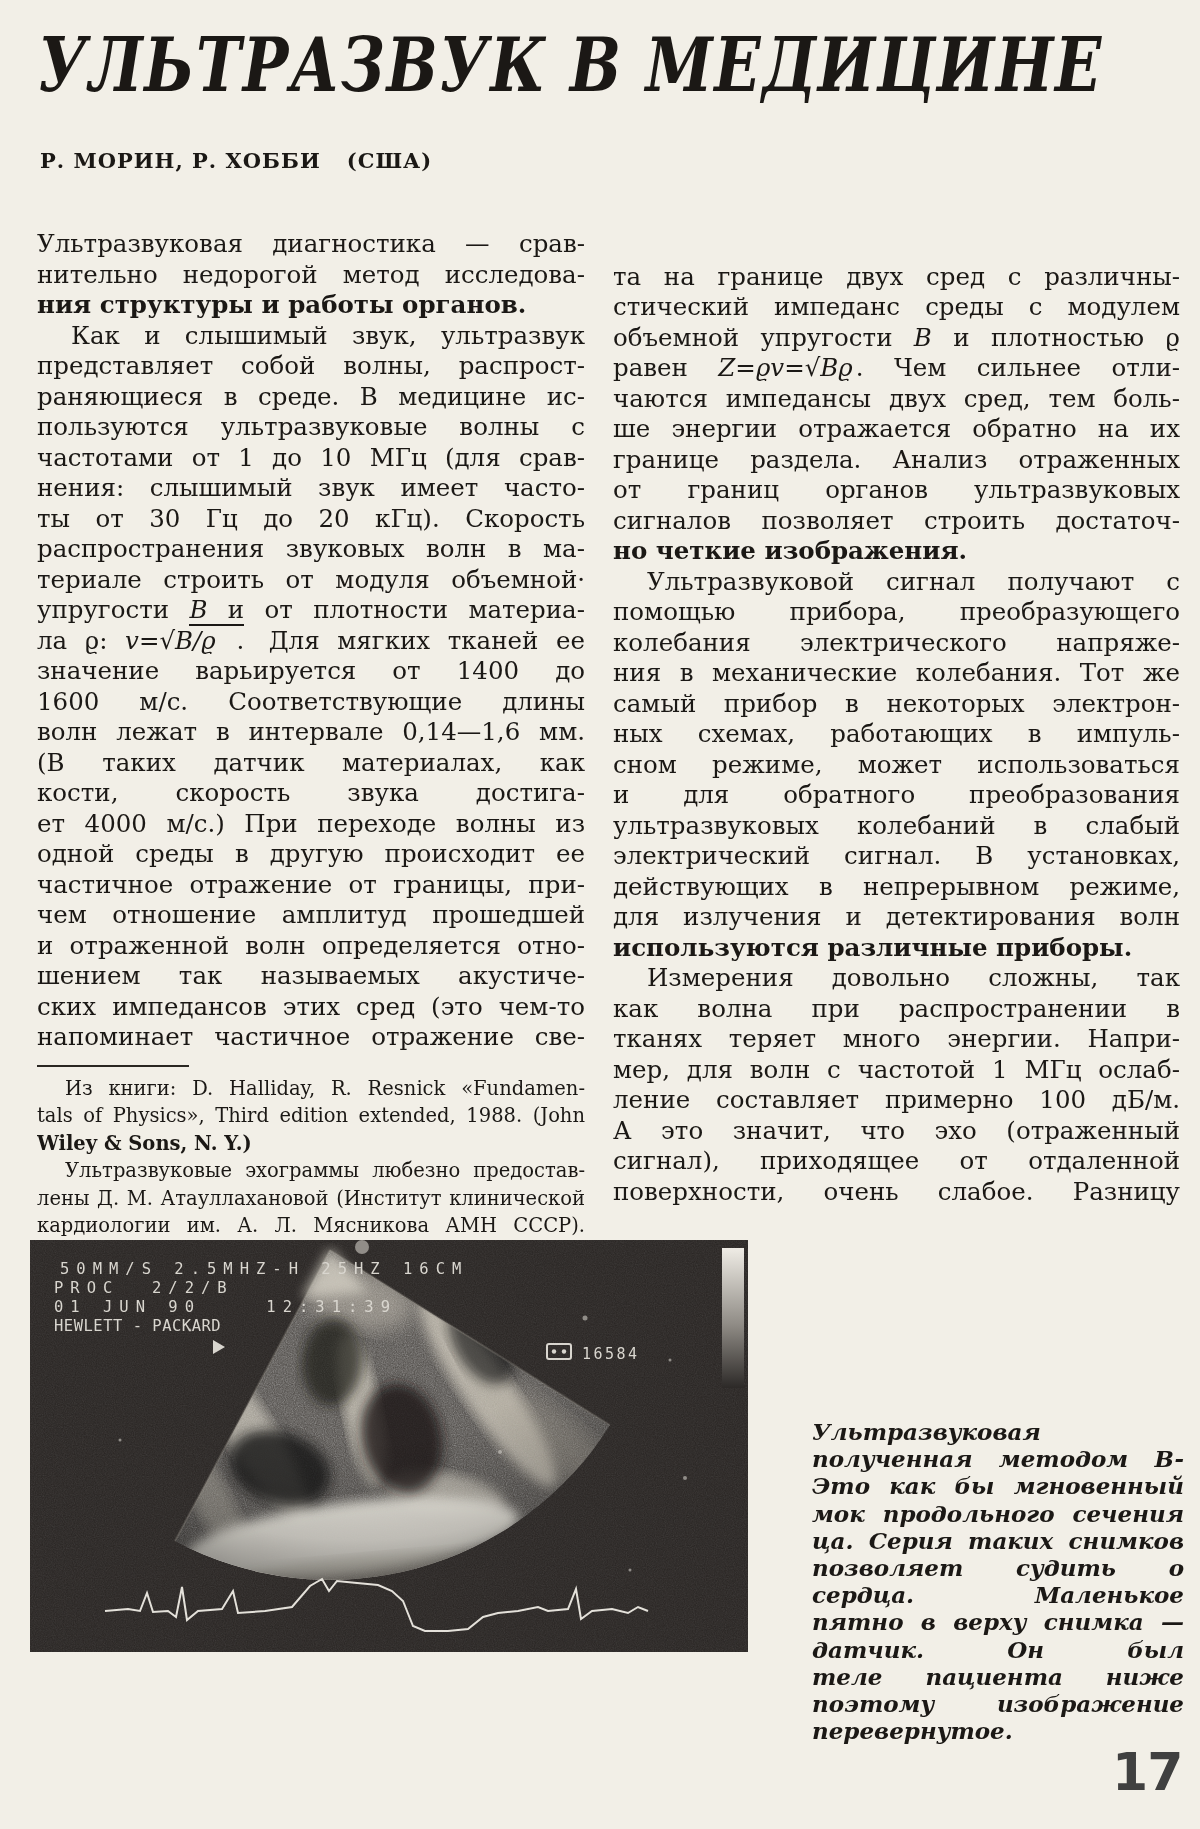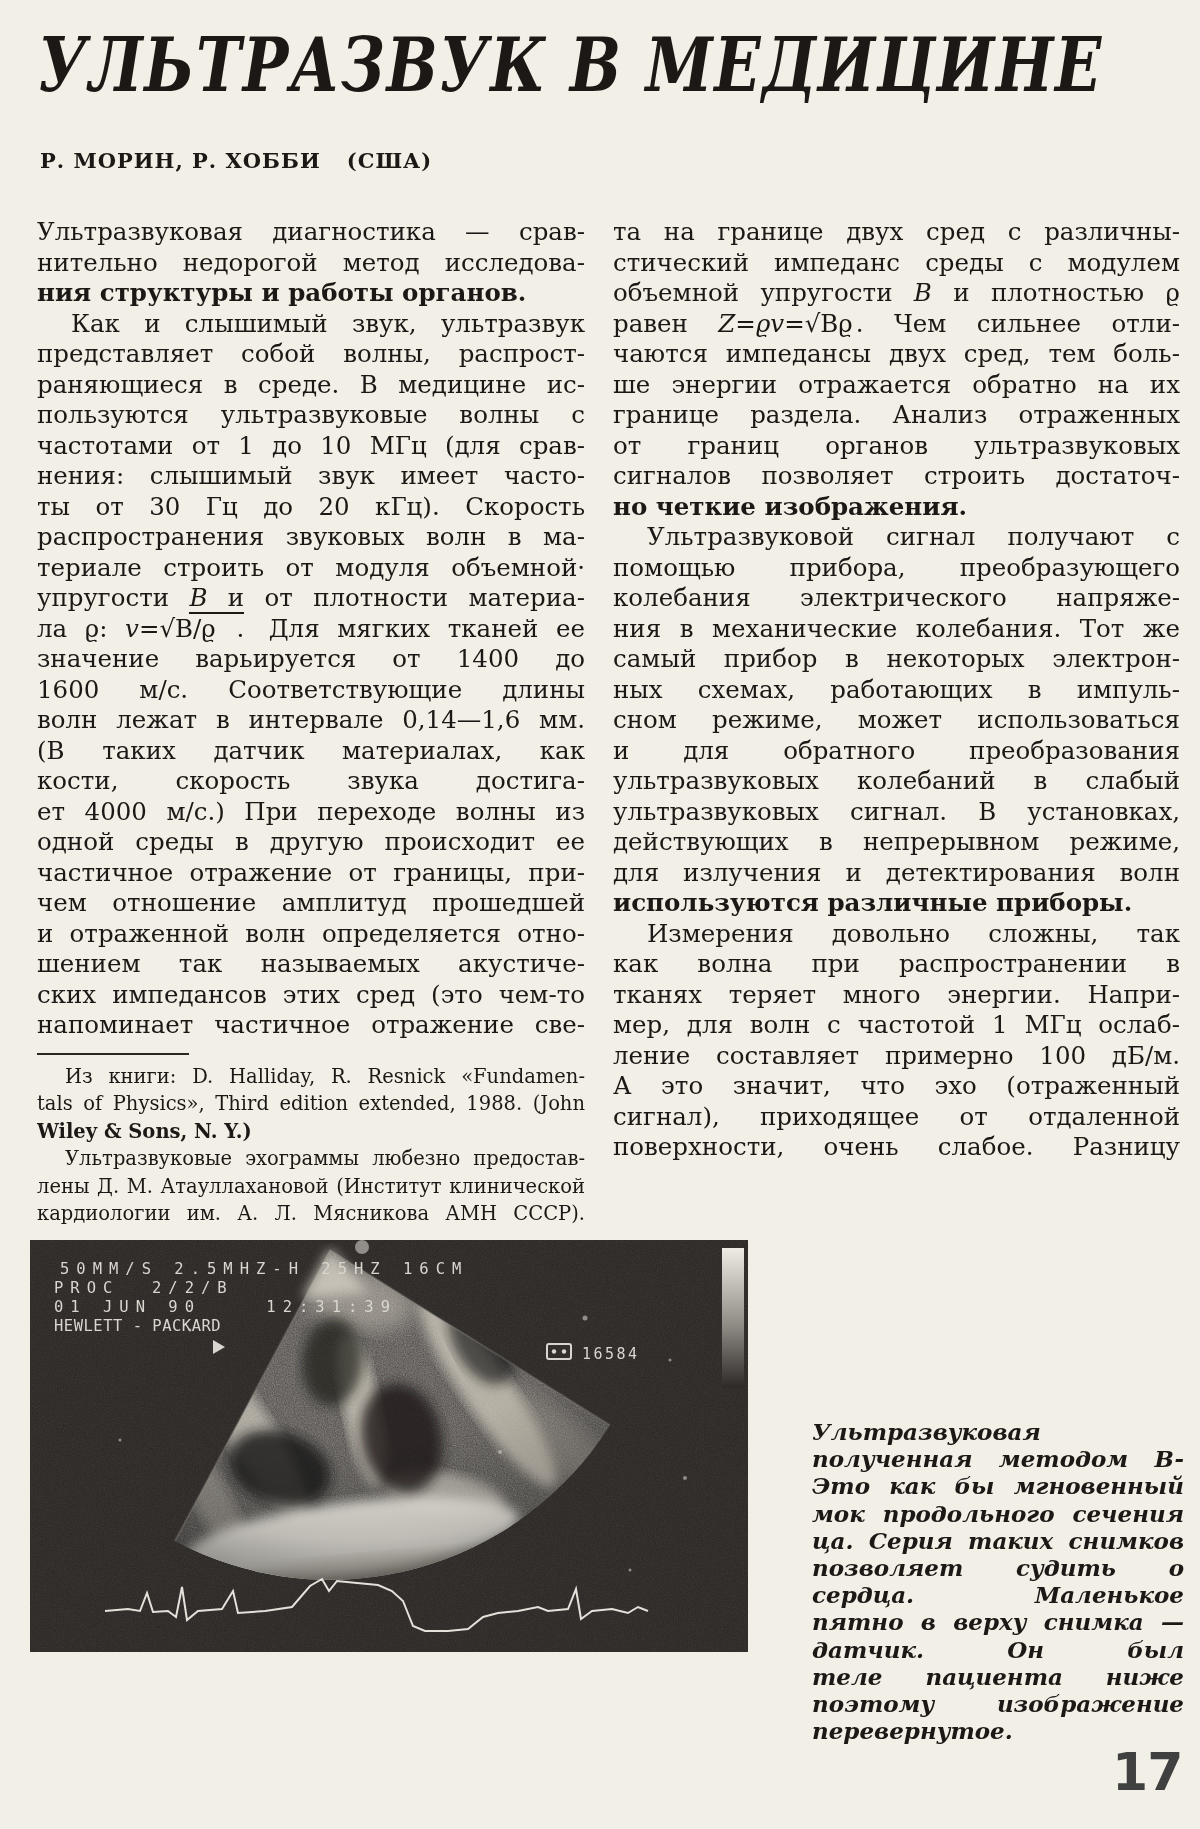--- a/index.html
+++ b/index.html
@@ -17,31 +17,31 @@
     margin:0;font-size:74px;line-height:1;font-weight:bold;font-style:italic;
     white-space:nowrap;display:inline-block;
     transform:scaleX(.82);transform-origin:0 0;letter-spacing:2px;
     font-family:"DejaVu Serif", serif;
   }
   .authors{
     margin:34px 0 0 40px;font-size:21px;font-weight:bold;
     letter-spacing:1px;
   }
   .affil{margin-left:26px;}
-  .cols{display:flex;margin:44px 0 0 37px;}
+  .cols{display:flex;margin:56px 0 0 37px;align-items:center;}
   .col{width:548px;}
   .col.rightc{width:567px;margin-left:28px;}
   .line{
     font-size:24.5px;line-height:30.5px;height:30.5px;overflow:hidden;
     text-align:justify;text-align-last:justify;
   }
   .line.nj{text-align-last:left;font-weight:bold;}
   .line.indent{text-indent:34px;}
   .rad{font-style:normal;}
-  .ovl{border-top:2px solid currentColor;padding:1px 3px 0 1px;margin-left:-1px;}
+  .ovl{border-top:2px solid currentColor;font-style:italic;padding:1px 3px 0 1px;margin-left:-1px;}
   .ul{border-bottom:2px solid currentColor;}
   i{font-style:italic;}
   .fn-rule{width:152px;border-top:2px solid #2a2722;margin:12px 0 8px 0;}
   .foot .line{font-size:19.5px;line-height:27.5px;height:27.5px;}
   .foot .line.indent{text-indent:28px;}
   .photo{position:absolute;left:30px;top:1240px;width:718px;height:412px;text-align:right;}
   .cap{position:absolute;left:812px;top:1418px;width:372px;}
   .cap .line{
     font-size:23px;line-height:27.2px;height:27.2px;
     font-style:italic;font-weight:bold;
@@ -120,21 +120,21 @@
           <div class="line nj">но четкие изображения.</div>
           <div class="line indent">Ультразвуковой сигнал получают с</div>
           <div class="line">помощью прибора, преобразующего</div>
           <div class="line">колебания электрического напряже-</div>
           <div class="line">ния в механические колебания. Тот же</div>
           <div class="line">самый прибор в некоторых электрон-</div>
           <div class="line">ных схемах, работающих в импуль-</div>
           <div class="line">сном режиме, может использоваться</div>
           <div class="line">и для обратного преобразования</div>
           <div class="line">ультразвуковых колебаний в слабый</div>
-          <div class="line">ультразвуковых сигнал. В установках,</div>
+          <div class="line">электрический сигнал. В установках,</div>
           <div class="line">действующих в непрерывном режиме,</div>
           <div class="line">для излучения и детектирования волн</div>
           <div class="line nj">используются различные приборы.</div>
           <div class="line indent">Измерения довольно сложны, так</div>
           <div class="line">как волна при распространении в</div>
           <div class="line">тканях теряет много энергии. Напри-</div>
           <div class="line">мер, для волн с частотой 1 МГц ослаб-</div>
           <div class="line">ление составляет примерно 100 дБ/м.</div>
           <div class="line">А это значит, что эхо (отраженный</div>
           <div class="line">сигнал), приходящее от отдаленной</div>

